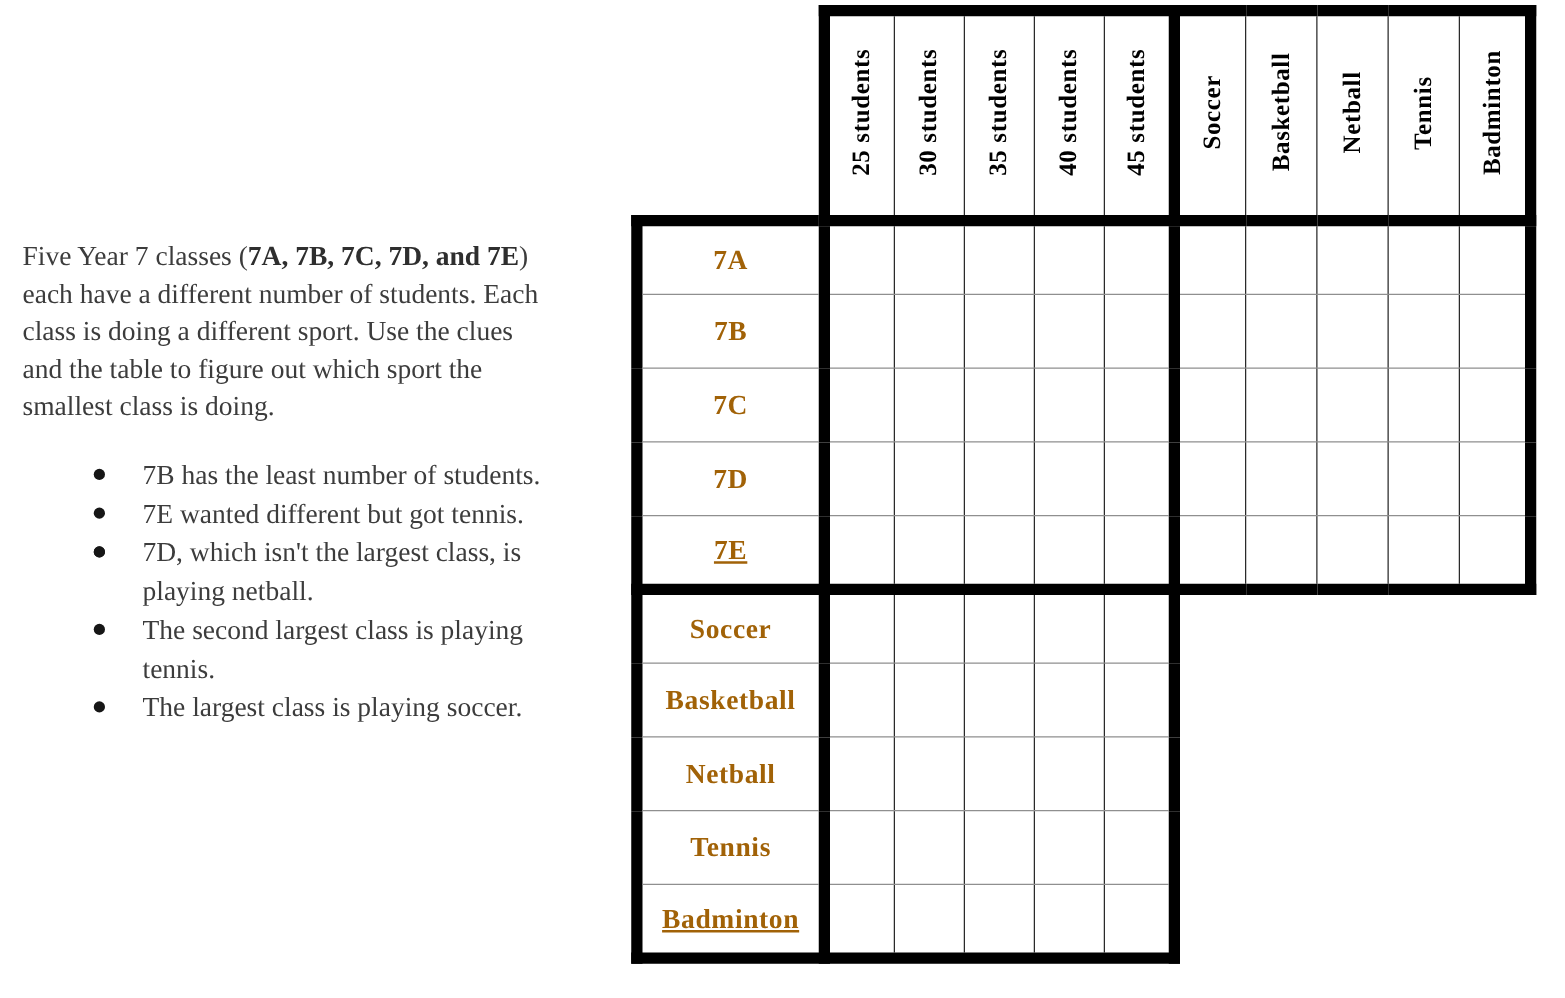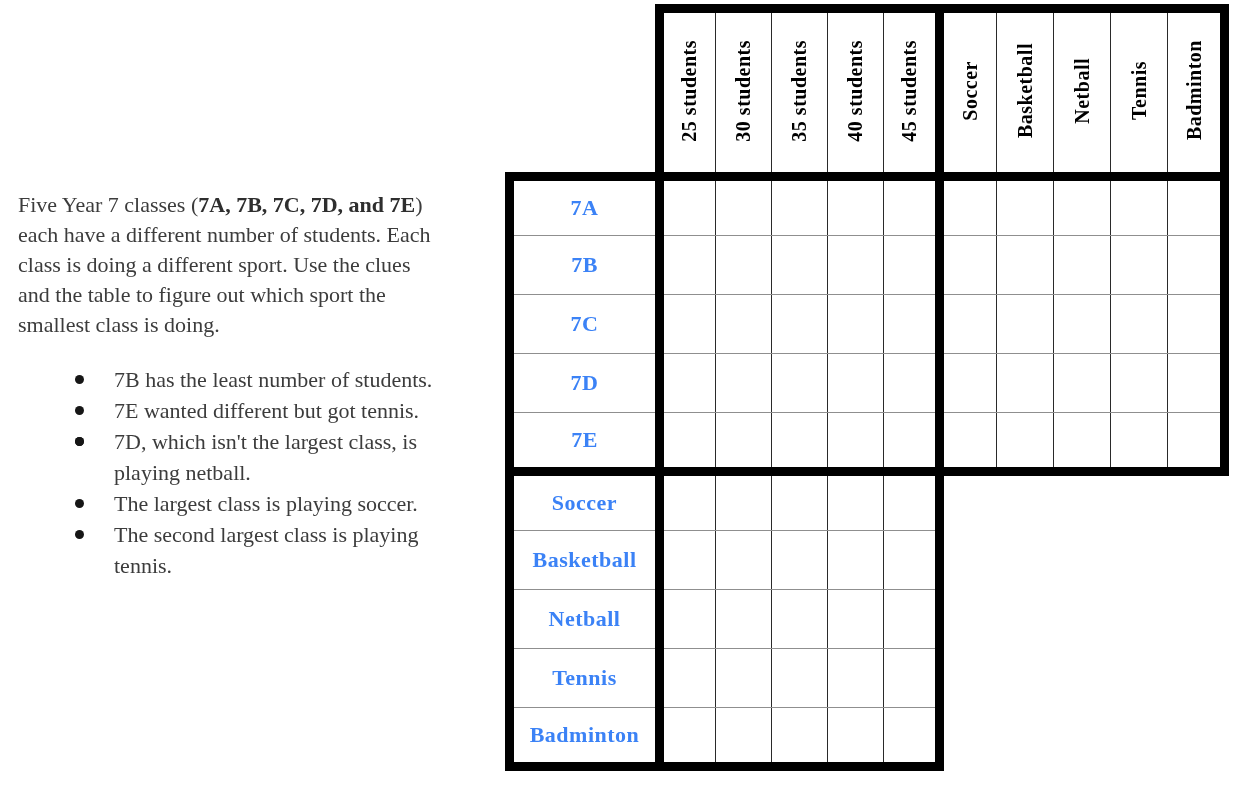--- a/index.html
+++ b/index.html
@@ -103,49 +103,49 @@
     width: 150px;
     border: 1px solid;
     border-color: #8f8f8f #000;
     border-left-width: 9px;
     border-right-width: 9px;
     text-align: center;
     vertical-align: middle;
     font-weight: 700;
     font-size: 22px;
     letter-spacing: 0.5px;
-    color: #3b82f6;
+    color: #a16207;
   }
 
   
   table.logic-grid td:nth-child(2)  { border-left: 9px solid #000; }
   table.logic-grid td:nth-child(6)  { border-right: 9px solid #000; }
   table.logic-grid td:nth-child(11) { border-right: 9px solid #000; }
   td.thick-top { border-top: 9px solid #000; }
-  tr.band-end td:not(.void) { border-bottom: 9px solid #000; }
+  tr.band-end td:not(.void) { border-bottom: 9px solid #000; text-decoration: underline; }
 
   tr.data-row { height: 59px; }
 
   
   table.logic-grid td.corner { width: 150px; border: none; }
   table.logic-grid td.void   { border: none; }
 </style>
 </head>
 <body>
 
 <div class="intro-panel">
   <p class="intro"><span>Five Year 7 classes (</span><b>7A, 7B, 7C, 7D, and 7E</b><span>) each have a different number of students. Each class is doing a different sport. Use the clues and the table to figure out which sport the smallest class is doing.</span></p>
 
   <ul class="clues">
     <li><span class="bullet-dot"></span><span>7B has the least number of students.</span></li>
     <li><span class="bullet-dot"></span><span>7E wanted different but got tennis.</span></li>
     <li><span class="bullet-dot"></span></li>
     <li><span class="bullet-dot"></span><span>7D, which isn't the largest class, is playing netball.</span></li>
+    <li><span class="bullet-dot"></span><span>The second largest class is playing tennis.</span></li>
     <li><span class="bullet-dot"></span><span>The largest class is playing soccer.</span></li>
-    <li><span class="bullet-dot"></span><span>The second largest class is playing tennis.</span></li>
   </ul>
 </div>
 
 <table class="logic-grid">
 
   <tbody>
       <tr class="header-row">
     <td class="corner"></td>
     <td class="vhead"><span class="vtext">25 students</span></td>
     <td class="vhead"><span class="vtext">30 students</span></td>

